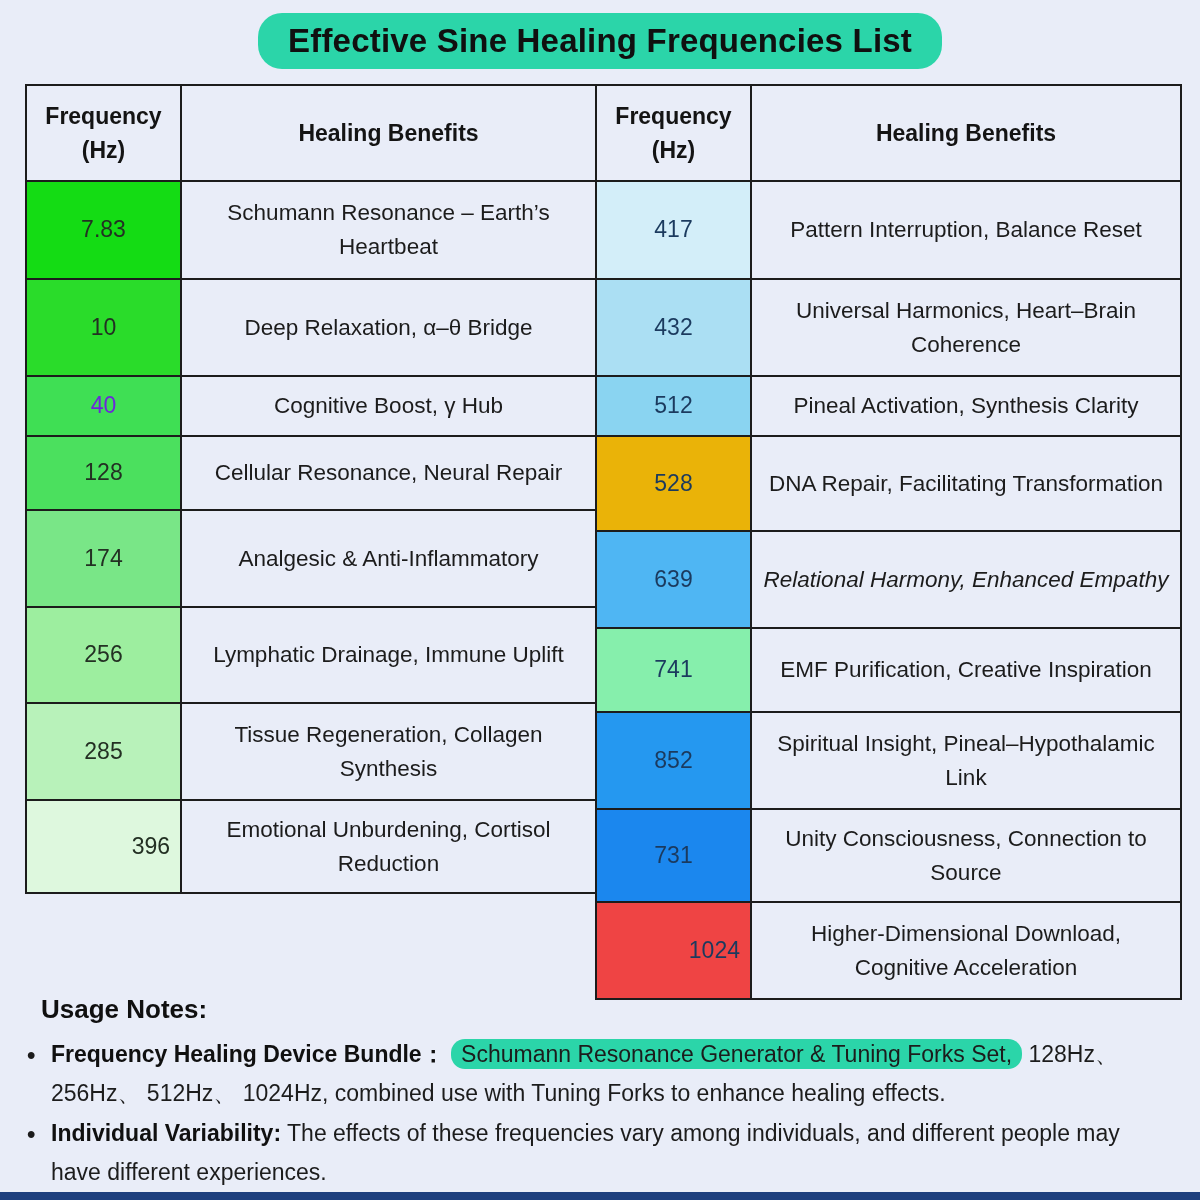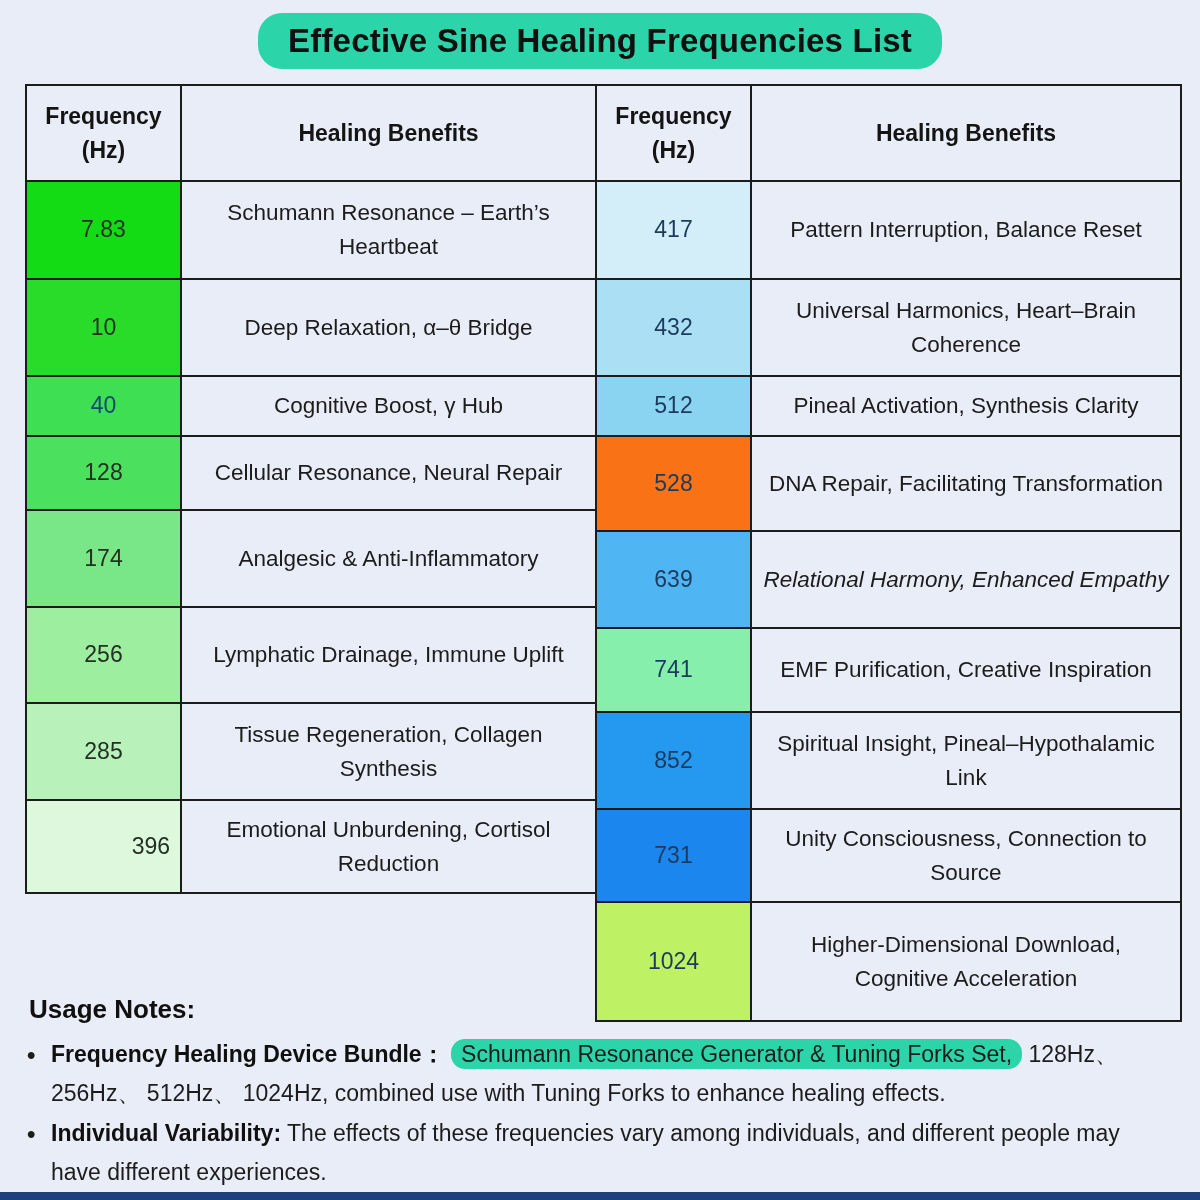--- a/index.html
+++ b/index.html
@@ -57,21 +57,21 @@
   #table-right td.freq{color:#1b3a5e;}
   col.freq-col{width:155px;}
   col.benefit-col-l{width:415px;}
   col.benefit-col-r{width:430px;}
   
   #usage-notes{
     position:absolute;left:25px;top:994px;width:1150px;
     color:#141414;
   }
   #usage-heading{
-    font-size:26px;font-weight:bold;margin:0 0 10px 4px;color:#101010;
+    font-size:26px;font-weight:bold;margin:0 0 10px 16px;color:#101010;
   }
   ul.notes{list-style:none;margin:0;padding:0;}
   ul.notes li{
     position:relative;
     padding-left:26px;
     font-size:23px;
     line-height:1.68;
     margin-bottom:2px;
     color:#1c1c1c;
   }
@@ -115,21 +115,21 @@
       <tbody id="tbody-left">
           <tr>
             <td class="freq" style="height: 98px; background: rgb(20, 220, 20); color: rgb(35, 48, 35); border-color: rgb(28, 28, 28);">7.83</td>
             <td class="benefit" style="border-color: rgb(28, 28, 28);">Schumann Resonance – Earth’s Heartbeat</td>
           </tr>
           <tr>
             <td class="freq" style="height: 97px; background: rgb(42, 220, 42); color: rgb(35, 48, 35); border-color: rgb(28, 28, 28);">10</td>
             <td class="benefit" style="border-color: rgb(28, 28, 28);">Deep Relaxation, α–θ Bridge</td>
           </tr>
           <tr>
-            <td class="freq" style="height: 60px; background: rgb(63, 223, 84); color: #0c4a6e; border-color: rgb(28, 28, 28);">40</td>
+            <td class="freq" style="height: 60px; background: rgb(63, 223, 84); color: #6d28d9; border-color: rgb(28, 28, 28);">40</td>
             <td class="benefit" style="border-color: rgb(28, 28, 28);">Cognitive Boost, γ Hub</td>
           </tr>
           <tr>
             <td class="freq" style="height: 74px; background: rgb(75, 224, 94); color: rgb(35, 48, 35); border-color: rgb(28, 28, 28);">128</td>
             <td class="benefit" style="border-color: rgb(28, 28, 28);">Cellular Resonance, Neural Repair</td>
           </tr>
           <tr>
             <td class="freq" style="height: 97px; background: rgb(121, 230, 135); color: rgb(35, 48, 35); border-color: rgb(28, 28, 28);">174</td>
             <td class="benefit" style="border-color: rgb(28, 28, 28);">Analgesic &amp; Anti-Inflammatory</td>
           </tr>
@@ -166,41 +166,41 @@
           </tr>
           <tr>
             <td class="freq" style="height: 97px; background: rgb(171, 223, 243); color: rgb(27, 58, 94); border-color: rgb(28, 28, 28);">432</td>
             <td class="benefit" style="border-color: rgb(28, 28, 28);">Universal Harmonics, Heart–Brain Coherence</td>
           </tr>
           <tr>
             <td class="freq" style="height: 60px; background: rgb(138, 212, 241); color: rgb(27, 58, 94); border-color: rgb(28, 28, 28);">512</td>
             <td class="benefit" style="border-color: rgb(28, 28, 28);">Pineal Activation, Synthesis Clarity</td>
           </tr>
           <tr>
-            <td class="freq" style="height: 95px; background: #f97316; color: rgb(27, 58, 94); border-color: rgb(28, 28, 28);">528</td>
+            <td class="freq" style="height: 95px; background: #eab308; color: rgb(27, 58, 94); border-color: rgb(28, 28, 28);">528</td>
             <td class="benefit" style="border-color: rgb(28, 28, 28);">DNA Repair, Facilitating Transformation</td>
           </tr>
           <tr>
             <td class="freq" style="height: 97px; background: rgb(79, 182, 243); color: rgb(27, 58, 94); border-color: rgb(28, 28, 28);">639</td>
             <td class="benefit" style="border-color: rgb(28, 28, 28); font-style: italic;">Relational Harmony, Enhanced Empathy</td>
           </tr>
           <tr>
             <td class="freq" style="height: 84px; background: #86efac; color: rgb(27, 58, 94); border-color: rgb(28, 28, 28);">741</td>
             <td class="benefit" style="border-color: rgb(28, 28, 28);">EMF Purification, Creative Inspiration</td>
           </tr>
           <tr>
             <td class="freq" style="height: 97px; background: rgb(37, 152, 240); color: rgb(27, 58, 94); border-color: rgb(28, 28, 28);">852</td>
             <td class="benefit" style="border-color: rgb(28, 28, 28);">Spiritual Insight, Pineal–Hypothalamic Link</td>
           </tr>
           <tr>
             <td class="freq" style="height: 93px; background: rgb(27, 135, 238); color: rgb(27, 58, 94); border-color: rgb(28, 28, 28);">731</td>
             <td class="benefit" style="border-color: rgb(28, 28, 28);">Unity Consciousness, Connection to Source</td>
           </tr>
           <tr>
-            <td class="freq" style="height: 119px; background: #bef264; color: rgb(27, 58, 94); border-color: rgb(28, 28, 28);">1024</td>
+            <td class="freq" style="height: 97px; background: #ef4444; color: rgb(27, 58, 94); border-color: rgb(28, 28, 28); text-align: right;">1024</td>
             <td class="benefit" style="border-color: rgb(28, 28, 28);">Higher-Dimensional Download, Cognitive Acceleration</td>
           </tr>
         </tbody>
     </table>
   </div>
 
   <div id="usage-notes">
     <p id="usage-heading">Usage Notes:</p>
     <ul class="notes" id="notes-list">
         <li><span class="note-label">Frequency Healing Device Bundle：</span> <span class="note-highlight" style="background: rgb(43, 213, 169);">Schumann Resonance Generator &amp; Tuning Forks Set,</span><span> 128Hz、 256Hz、 512Hz、 1024Hz, combined use with Tuning Forks to enhance healing effects.</span></li>

